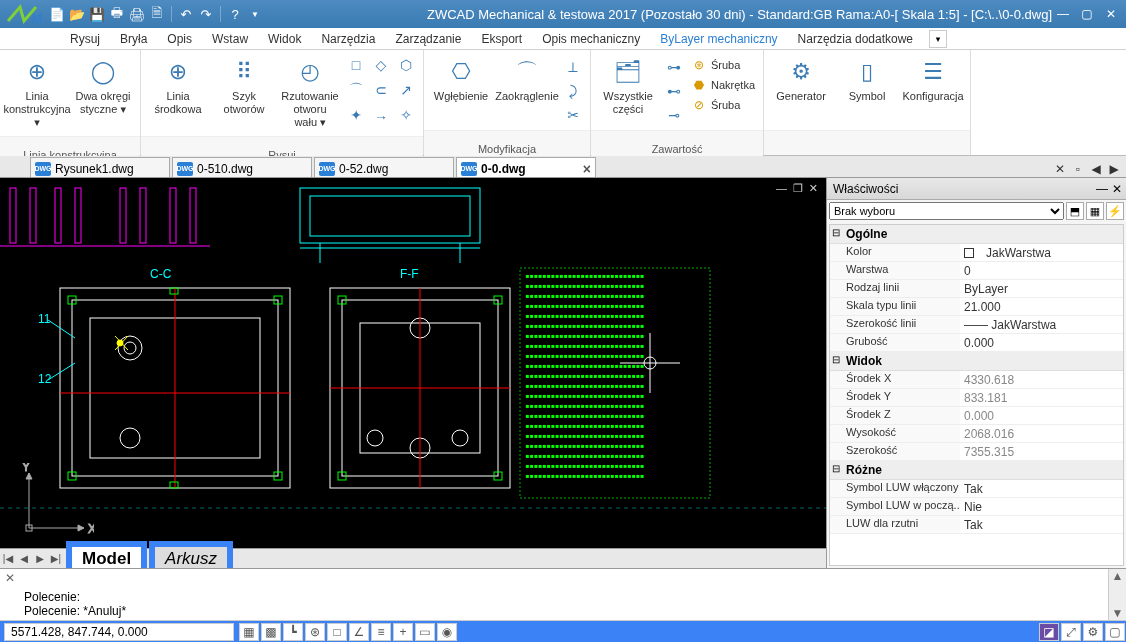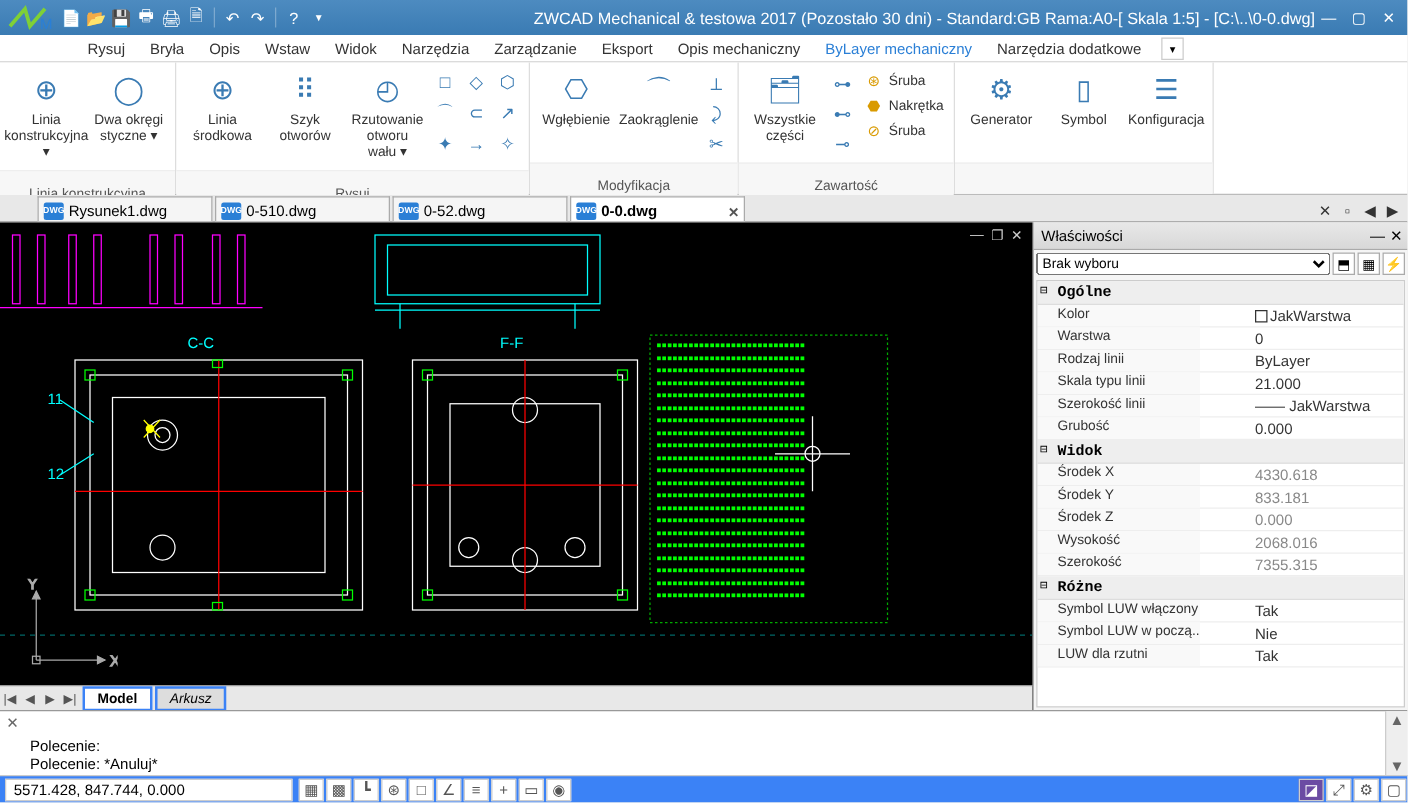--- a/index.html
+++ b/index.html
@@ -46,37 +46,37 @@
 .tab-right .tb { width:16px; height:16px; display:flex; align-items:center; justify-content:center; cursor:pointer; color:#333;}
 
 
 .main { position:absolute; top:178px; bottom:74px; left:0; right:0; display:flex;}
 .canvas-wrap { flex:1; position:relative; background:#000; overflow:hidden;}
 .canvas-wrap .wcont { position:absolute; top:4px; right:8px; display:flex; gap:6px;}
 .canvas-wrap .wcont div { color:#ccc; cursor:pointer; font-size:11px;}
 .ucs { position:absolute; left:14px; bottom:22px; color:#888;}
 .modeltabs { position:absolute; left:0; bottom:0; height:20px; background:#e8e8e8; border-top:1px solid #999; width:100%; display:flex; align-items:center;}
 .modeltabs .nav { width:16px; height:16px; display:flex; align-items:center; justify-content:center; cursor:pointer; color:#555; font-size:10px;}
-.modeltabs .mtab { padding:2px 10px; border:2px solid #3b82f6; background:#fff; margin-left:2px; font-size:11px; cursor:pointer;}
+.modeltabs .mtab { padding:2px 10px; border:6px solid #3b82f6; background:#fff; margin-left:2px; font-size:17px; cursor:pointer;}
 .modeltabs .mtab.active { background:#fff; font-weight:bold;}
 .modeltabs .mtab.inactive { background:#ddd; font-style:italic;}
 
 
 .props { width: 300px; background:#f5f5f5; border-left:1px solid #999; display:flex; flex-direction:column;}
 .props-title { height:22px; background: linear-gradient(#e8e8e8,#d8d8d8); border-bottom:1px solid #aaa; display:flex; align-items:center; padding:0 6px; font-size:11px; position:relative;}
 .props-title .pticons { position:absolute; right:4px; display:flex; gap:4px;}
 .props-sel { height:22px; display:flex; align-items:center; padding:2px; gap:2px;}
 .props-sel select { flex:1; height:18px; font-size:11px;}
 .props-sel .pb { width:18px; height:18px; border:1px solid #aaa; background:#fff; display:flex; align-items:center; justify-content:center; cursor:pointer; font-size:11px;}
 .props-body { flex:1; overflow:auto; background:#fff; border:1px solid #ccc; margin:2px;}
-.prop-section { background:#eee; font-weight:bold; padding:2px 4px 2px 16px; position:relative; border-bottom:1px solid #ddd;font-family:Liberation Mono, monospace;}
+.prop-section { background:#eee; font-weight:bold; padding:2px 4px 2px 16px; position:relative; border-bottom:1px solid #ddd;}
 .prop-section::before { content:"⊟"; position:absolute; left:2px; font-size:10px; font-weight:normal;}
 .prop-row { display:flex; border-bottom:1px solid #eee; height:18px;}
 .prop-key { width:130px; padding:1px 4px 1px 16px; color:#333; background:#f9f9f9; font-size:11px; overflow:hidden; white-space:nowrap;}
-.prop-val { flex:1; padding:1px 4px; font-size:11px; color:#333; display:flex; align-items:center; gap:2px;margin-left:40px;}
+.prop-val { flex:1; padding:1px 4px; font-size:11px; color:#333; display:flex; align-items:center; gap:12px;}
 .prop-val.muted { color:#888;}
 .colorbox { width:10px; height:10px; border:1px solid #333; background:#fff;}
 
 
 .cmdwrap { position:absolute; bottom:22px; left:0; right:0; height:52px; background:#fff; border-top:1px solid #999; display:flex;}
 .cmdx { width:20px; display:flex; align-items:flex-start; justify-content:center; padding-top:2px; cursor:pointer; color:#666;}
 .cmdbody { flex:1; font-family: Consolas, monospace; font-size:12px; padding:2px 4px; display:flex; flex-direction:column; justify-content:flex-end;}
 .cmdbody .line { white-space:pre;}
 .cmdscroll { width:18px; background:#eee; border-left:1px solid #ccc; display:flex; flex-direction:column; justify-content:space-between; align-items:center; font-size:9px; color:#666;}
 

